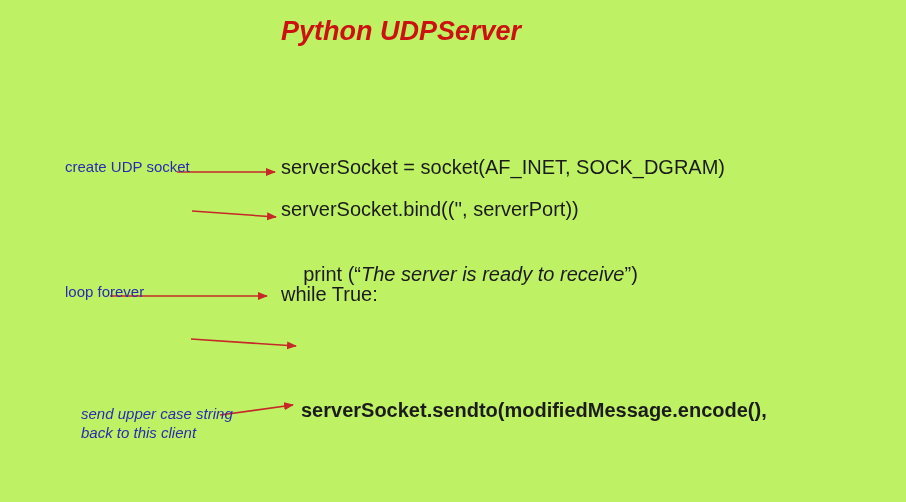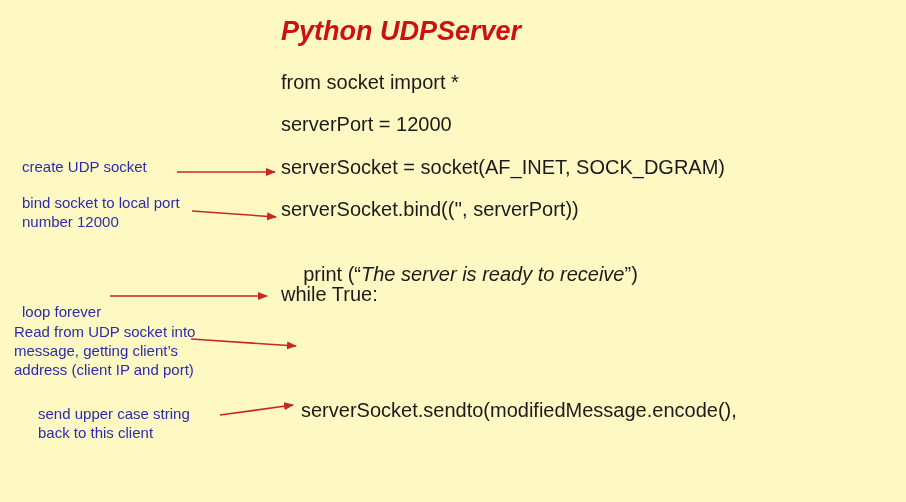--- a/index.html
+++ b/index.html
@@ -4,21 +4,21 @@
 <style>
   html, body {
     margin: 0;
     padding: 0;
     background: #ffffff;
   }
   .slide {
     position: relative;
     width: 906px;
     height: 502px;
-    background: #fef9c3;
+    background: #bef264;
     font-family: "Liberation Sans", sans-serif;
     overflow: hidden;
   }
   .arrows {
     position: absolute;
     left: 0;
     top: 0;
     pointer-events: none;
   }
   .title {
@@ -42,20 +42,21 @@
   }
   .code .quoted {
     font-style: italic;
   }
   .ann {
     position: absolute;
     color: #2b2bb0;
     font-size: 15px;
     line-height: 19px;
     white-space: pre-line;
+    margin-left: 43px;
   }
 </style>
 </head>
 <body>
 
 <div class="slide">
 
   <svg class="arrows" width="906" height="502" viewBox="0 0 906 502">
     <defs>
       <marker id="ah" markerUnits="userSpaceOnUse" markerWidth="11" markerHeight="9" refX="9" refY="4" orient="auto">
@@ -64,46 +65,39 @@
     </defs>
     <line x1="177" y1="172" x2="275" y2="172" stroke="#c62828" stroke-width="1.6" marker-end="url(#ah)"></line>
     <line x1="192" y1="211" x2="276" y2="217" stroke="#c62828" stroke-width="1.6" marker-end="url(#ah)"></line>
     <line x1="110" y1="296" x2="267" y2="296" stroke="#c62828" stroke-width="1.6" marker-end="url(#ah)"></line>
     <line x1="191" y1="339" x2="296" y2="346" stroke="#c62828" stroke-width="1.6" marker-end="url(#ah)"></line>
     <line x1="220" y1="415" x2="293" y2="405" stroke="#c62828" stroke-width="1.6" marker-end="url(#ah)"></line>
   </svg>
 
   <h1 class="title">Python UDPServer</h1>
 
-  <div class="code" style="left:281px; top:71px;">from socket import *</div>
 
-  <div class="code" style="left:281px; top:113px;">serverPort = 12000</div>
 
   <div class="code" style="left:281px; top:156px;">serverSocket = socket(AF_INET, SOCK_DGRAM)</div>
 
   <div class="code" style="left:281px; top:198px;">serverSocket.bind(('', serverPort))</div>
 
   <div class="code" style="left:281px; top:283px;">while True:</div>
 
   <div class="code" style="left:281px; top:240px;">
     <span>print (“</span><span class="quoted">The server is ready to receive</span><span>”)</span>
   </div>
 
 
 
-  <div class="code" style="left:301px; top:399px;">serverSocket.sendto(modifiedMessage.encode(),</div>
+  <div class="code" style="left:301px; top:399px;font-weight:bold;">serverSocket.sendto(modifiedMessage.encode(),</div>
 
 
   <div class="ann" style="left:22px; top:157px;">create UDP socket</div>
 
-  <div class="ann" style="left:22px; top:193px;">bind socket to local port
-number 12000</div>
 
-  <div class="ann" style="left:22px; top:302px;text-align:center;">loop forever</div>
+  <div class="ann" style="left:22px; top:282px;text-align:center;">loop forever</div>
 
-  <div class="ann" style="left:14px; top:322px;">Read from UDP socket into
-message, getting client’s
-address (client IP and port)</div>
 
-  <div class="ann" style="left:38px; top:404px;">send upper case string
+  <div class="ann" style="left:38px; top:404px;font-style:italic;">send upper case string
 back to this client</div>
 
 </div>
 
 </body></html>

